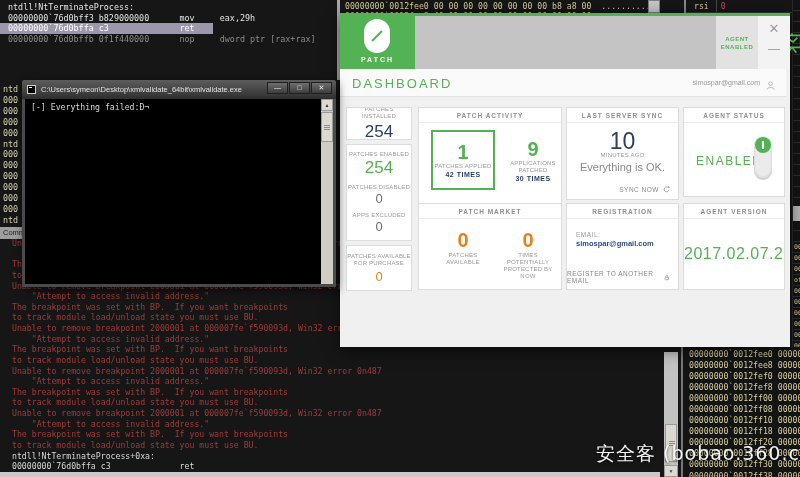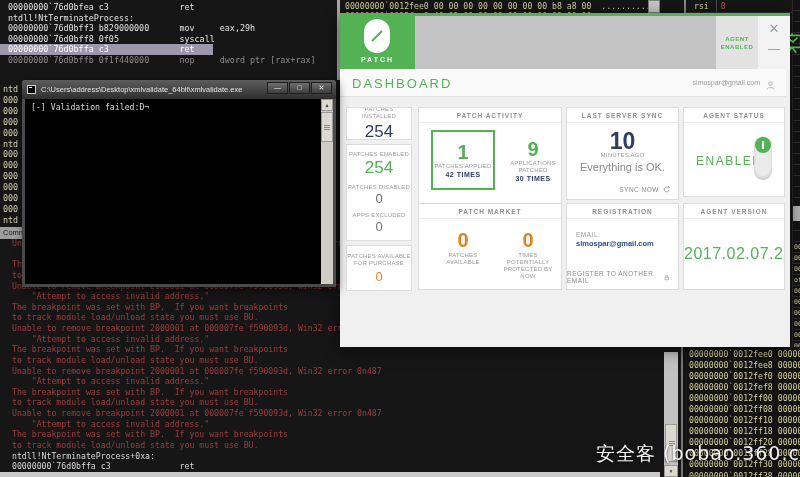--- a/index.html
+++ b/index.html
@@ -124,21 +124,21 @@
   .astat{position:absolute;left:88px;top:8px;width:52px;height:60px;display:flex;flex-direction:column;align-items:center;justify-content:center;gap:1px;}
   .bignum{font-size:20px;font-weight:bold;line-height:20px;}
   .sub{font-size:7px;font-weight:bold;letter-spacing:.5px;}
 
   #card-market{left:78px;top:106px;width:144px;height:87px;}
   .mk-row{position:absolute;left:0;top:14px;right:0;bottom:0;}
   .mstat1{position:absolute;left:14px;top:12px;width:60px;display:flex;flex-direction:column;align-items:center;gap:2px;}
   .mstat2{position:absolute;left:78px;top:12px;width:62px;display:flex;flex-direction:column;align-items:center;gap:2px;}
 
   #card-sync{left:226px;top:10px;width:113px;height:93px;}
-  #card-sync .num{margin-top:7px;font-size:23px;font-weight:bold;text-align:center;line-height:22px;}
+  #card-sync .num{margin-top:7px;font-size:23px;font-weight:normal;text-align:center;line-height:22px;}
   #card-sync .ok{margin-top:2px;font-size:11px;color:#8a8a8a;text-align:center;}
   .cfoot{position:absolute;right:7px;bottom:5px;font-size:6.5px;color:#8a8a8a;letter-spacing:.5px;
          display:flex;align-items:center;gap:3px;}
   .cfoot svg{width:9px;height:9px;color:#8a8a8a;}
 
   #card-reg{left:226px;top:106px;width:113px;height:87px;}
   #card-reg .emaillbl{margin:12px 0 1px 9px;font-size:6.5px;color:#9a9a9a;letter-spacing:.5px;}
   #card-reg .email{margin-left:9px;font-size:7.5px;font-weight:bold;}
 
   #card-status{left:343px;top:10px;width:102px;height:90px;}
@@ -156,24 +156,22 @@
   #watermark{position:absolute;left:596px;top:441px;z-index:40;color:rgba(255,255,255,.95);
              font-size:19px;letter-spacing:1px;text-shadow:0 1px 3px rgba(0,0,0,.7);
              font-family:"DejaVu Sans",sans-serif;white-space:nowrap;}
 </style>
 </head>
 <body>
 
 <div id="root">
 
   <div id="disasm" class="mono">
-      <div class="n">00000000`76d0bfea c3              ret</div>
       <div class="n">ntdll!NtTerminateProcess:</div>
       <div class="n">00000000`76d0bff3 b829000000      mov     eax,29h</div>
-      <div class="n">00000000`76d0bff8 0f05            syscall</div>
       <div class="hl">00000000`76d0bffa c3              ret</div>
       <div class="dim">00000000`76d0bffb 0f1f440000      nop     dword ptr [rax+rax]</div>
     </div>
 
   <div id="pane-divider"></div>
 
   <div id="left-frags" class="mono">
       <div>ntd</div>
       <div>000</div>
       <div>000</div>
@@ -288,29 +286,29 @@
         <div class="ridges"></div>
       </div>
     <div class="arrow">▼</div>
   </div>
 
   <div id="bottom-strip"></div>
 
   <div id="cmd">
     <div class="tbar">
       <span class="cicon"></span>
-      <span class="ttext">C:\Users\address\Desktop\xmlvalidate_64bit\xmlvalidate.exe</span>
+      <span class="ttext">C:\Users\symeon\Desktop\xmlvalidate_64bit\xmlvalidate.exe</span>
       <span class="btns">
         <span>—</span>
         <span>□</span>
         <span>✕</span>
       </span>
     </div>
     <div class="body">
-      <div class="out mono">[-] Validation failed:Ð¬</div>
+      <div class="out mono">[-] Everything failed:Ð¬</div>
       <div class="sb">
         <div class="up">▲</div>
         <div class="th"></div>
       </div>
     </div>
   </div>
 
   <div id="dash">
     <div class="topline"></div>
 

